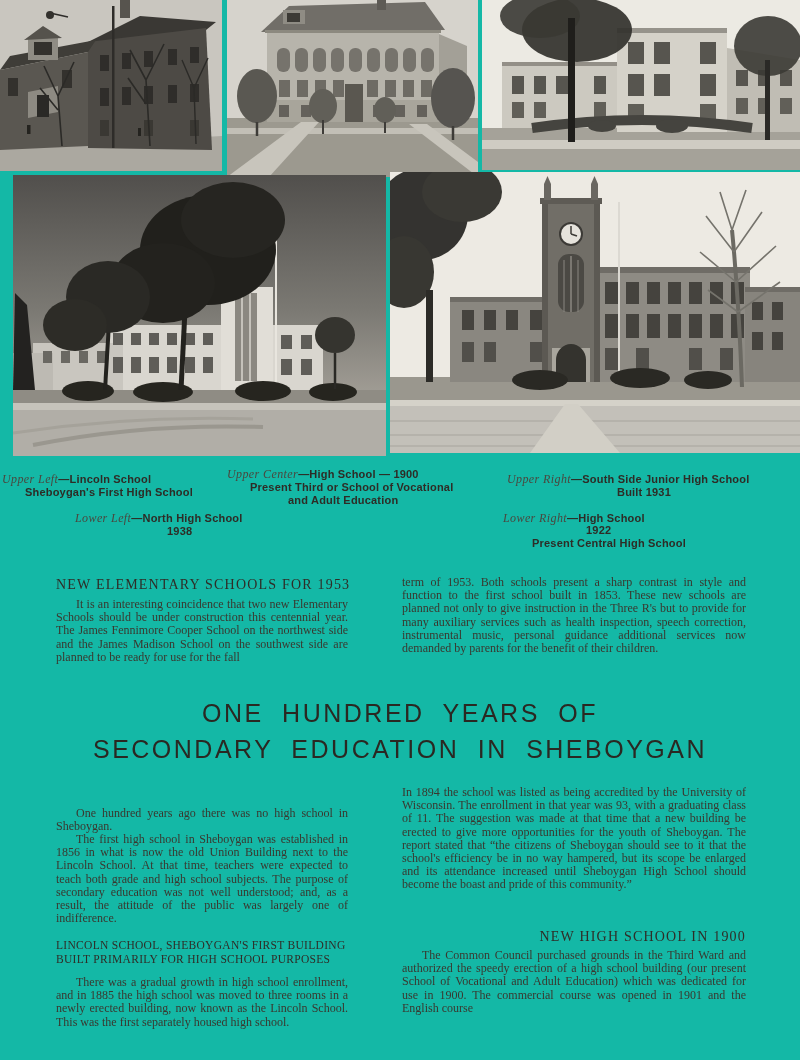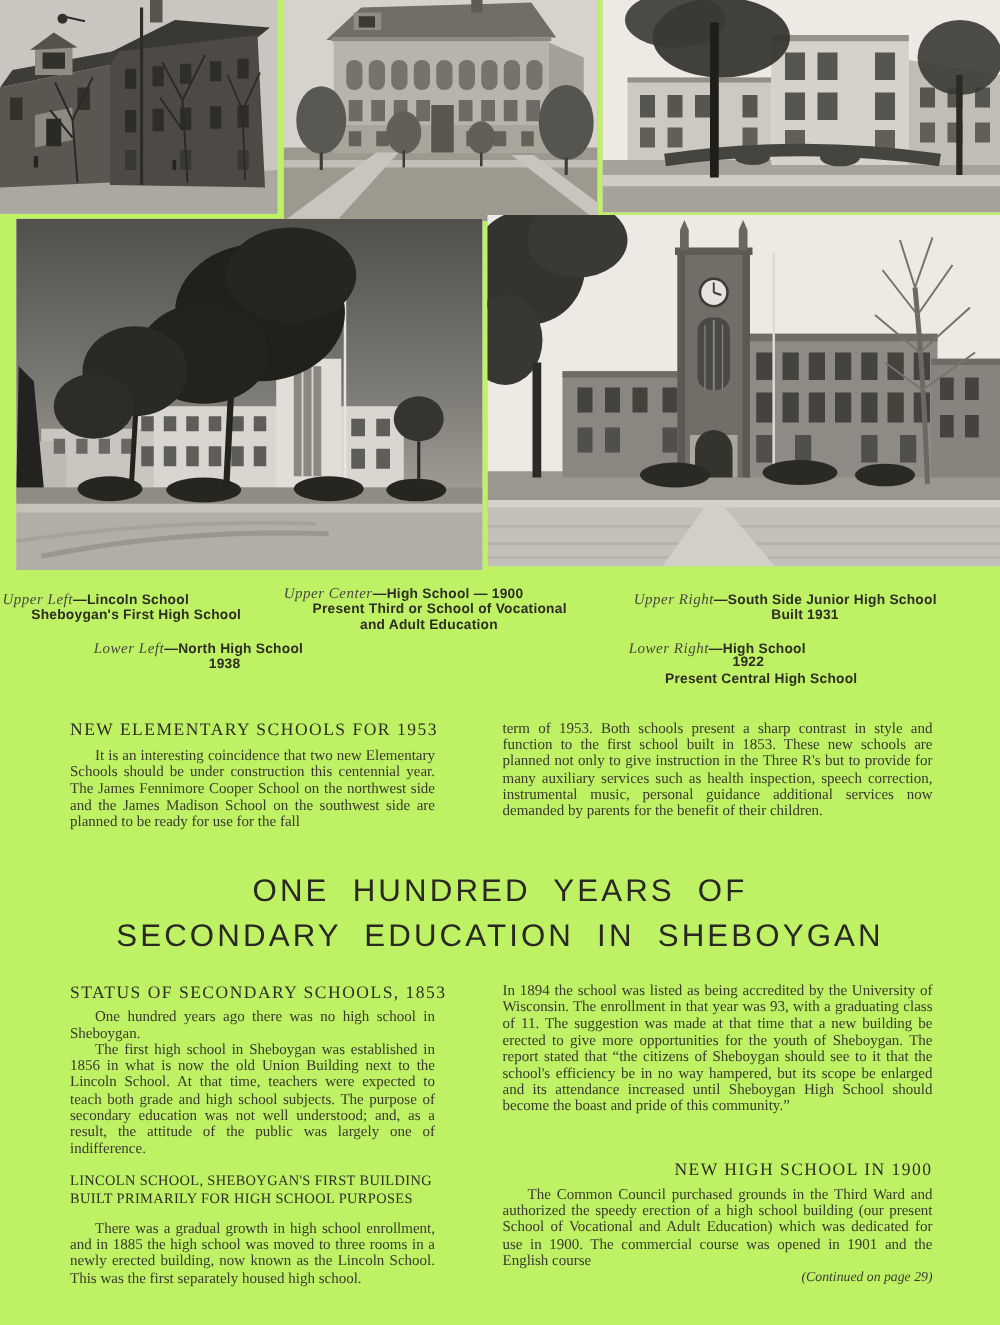--- a/index.html
+++ b/index.html
@@ -1,18 +1,18 @@
 <!DOCTYPE html>
 <html><head>
 <meta charset="utf-8">
 <style>
   html,body { margin:0; padding:0; background:#888; }
   .page {
     position:relative; width:800px; height:1060px; margin:0 auto;
-    background:#bef264; overflow:hidden;
+    background:#14b8a6; overflow:hidden;
     font-family:"Liberation Serif", serif; color:#35332c;
   }
   .photo { position:absolute; background:#c9c6bf; }
   .photo svg { display:block; width:100%; height:100%; }
 
   .cap { position:absolute; white-space:nowrap;
     font-family:"Liberation Sans", sans-serif; font-weight:bold;
     font-size:11px; color:#2e2c26; letter-spacing:0.2px; }
   .cap-i { font-family:"Liberation Serif", serif; font-weight:normal;
     font-style:italic; font-size:12px; color:#4a483f; letter-spacing:0.4px; }
@@ -325,29 +325,27 @@
   <div class="cap" style="left:586px;top:524px">1922</div>
   <div class="cap" style="left:532px;top:537px">Present Central High School</div>
 
   <div class="sec-head" style="left:56px;top:577px;width:292px">NEW ELEMENTARY SCHOOLS FOR 1953</div>
   <div class="body-col indent" style="left:56px;top:598px;width:292px">It is an interesting coincidence that two new Elementary Schools should be under construction this centennial year. The James Fennimore Cooper School on the northwest side and the James Madison School on the southwest side are planned to be ready for use for the fall</div>
   <div class="body-col" style="left:402px;top:576px;width:344px">term of 1953. Both schools present a sharp contrast in style and function to the first school built in 1853. These new schools are planned not only to give instruction in the Three R's but to provide for many auxiliary services such as health inspection, speech correction, instrumental music, personal guidance additional services now demanded by parents for the benefit of their children.</div>
 
   <div class="title-line" style="top:699px">ONE HUNDRED YEARS OF</div>
   <div class="title-line" style="top:735px">SECONDARY EDUCATION IN SHEBOYGAN</div>
 
-  <div class="sec-head" style="left:56px;top:787px;width:292px">STATUS OF SECONDARY SCHOOLS, 1853</div>
   <div class="body-col indent" style="left:56px;top:807px;width:292px">One hundred years ago there was no high school in Sheboygan.</div>
   <div class="body-col indent" style="left:56px;top:833px;width:292px">The first high school in Sheboygan was established in 1856 in what is now the old Union Building next to the Lincoln School. At that time, teachers were expected to teach both grade and high school subjects. The purpose of secondary education was not well understood; and, as a result, the attitude of the public was largely one of indifference.</div>
   <div class="sec-head2" style="left:56px;top:939px">
     <div>LINCOLN SCHOOL, SHEBOYGAN'S FIRST BUILDING</div>
     <div>BUILT PRIMARILY FOR HIGH SCHOOL PURPOSES</div>
   </div>
   <div class="body-col indent" style="left:56px;top:976px;width:292px">There was a gradual growth in high school enrollment, and in 1885 the high school was moved to three rooms in a newly erected building, now known as the Lincoln School. This was the first separately housed high school.</div>
 
   <div class="body-col" style="left:402px;top:786px;width:344px">In 1894 the school was listed as being accredited by the University of Wisconsin. The enrollment in that year was 93, with a graduating class of 11. The suggestion was made at that time that a new building be erected to give more opportunities for the youth of Sheboygan. The report stated that “the citizens of Sheboygan should see to it that the school's efficiency be in no way hampered, but its scope be enlarged and its attendance increased until Sheboygan High School should become the boast and pride of this community.”</div>
   <div class="sec-head" style="left:402px;top:929px;width:344px">NEW HIGH SCHOOL IN 1900</div>
   <div class="body-col indent" style="left:402px;top:949px;width:344px">The Common Council purchased grounds in the Third Ward and authorized the speedy erection of a high school building (our present School of Vocational and Adult Education) which was dedicated for use in 1900. The commercial course was opened in 1901 and the English course</div>
-  <div class="continued" style="left:402px;top:1016px;width:344px">(Continued on page 29)</div>
 
   <div class="page-num" style="left:762px;top:1029px">27</div>
 
 </div>
 
 </body></html>

